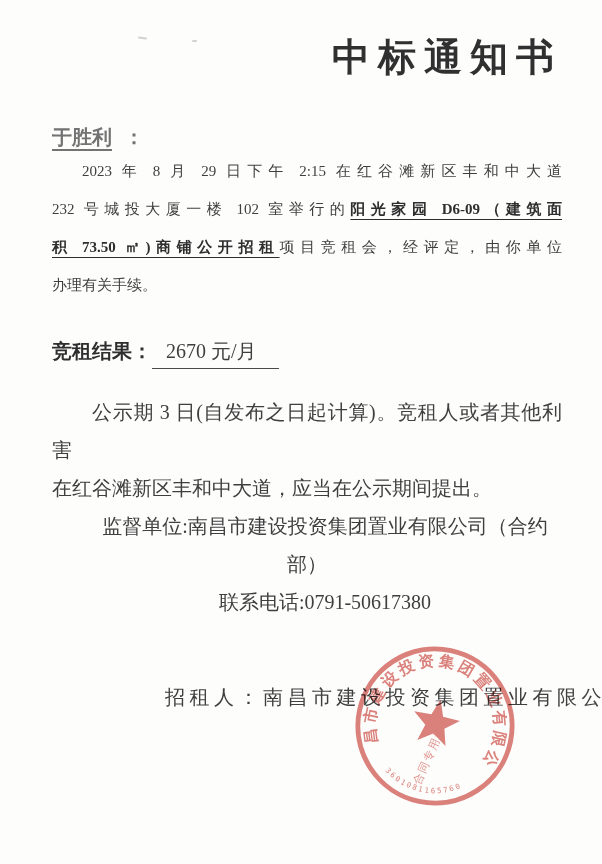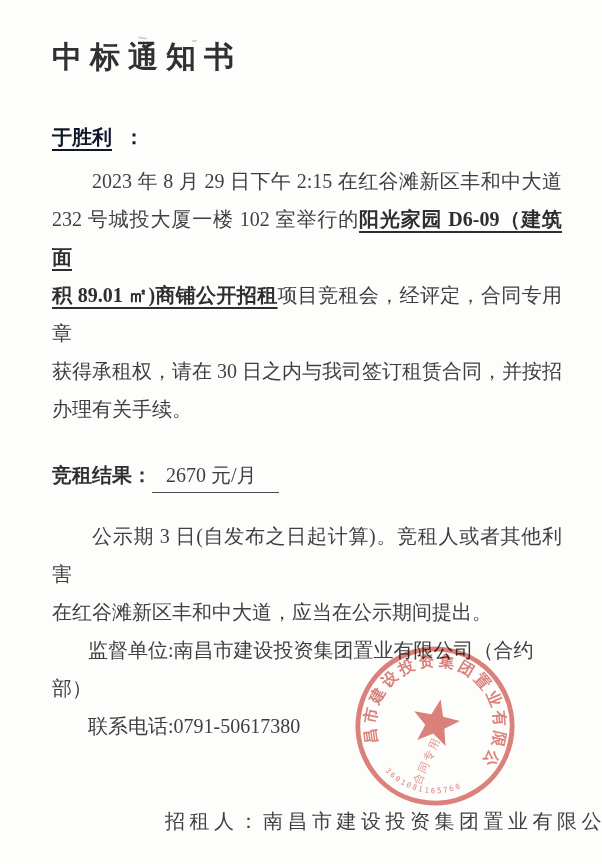--- a/index.html
+++ b/index.html
@@ -8,48 +8,48 @@
     width:602px; height:864px;
     margin:0 auto;
     background:#fdfdfc;
     overflow:hidden;
     font-family:"Liberation Serif","DejaVu Serif",serif;
     color:#3f3f3f;
   }
   .content { position:absolute; inset:0; padding:38px 40px 0 52px; box-sizing:border-box; }
 
   .doc-title {
-    text-align:left;
-    font-size:30px; line-height:38px;
+    text-align:right;
+    font-size:38px; line-height:38px;
     font-weight:700; letter-spacing:8px;
     color:#303030;
   }
 
-  .salutation { margin-top:46px; font-size:20px; line-height:30px; font-weight:700; color:#0f172a; }
+  .salutation { margin-top:46px; font-size:20px; line-height:30px; font-weight:700; color:#737373; }
   .salutation .name { text-decoration:underline; text-underline-offset:5px; padding-right:12px; }
 
-  .para { margin-top:10px; font-size:20px; }
+  .para { font-size:15px; }
   .line { line-height:38px; white-space:nowrap; }
   .line.fill { white-space:normal; text-align:justify; text-align-last:justify; }
   .indent { padding-left:2em; display:block; }
   .hl { font-weight:700; color:#2e2e2e; text-decoration:underline; text-underline-offset:5px; }
 
   .result-line { margin-top:16px; font-size:20px; line-height:30px; }
   .result-label { font-weight:700; color:#2e2e2e; }
   .result-value {
     display:inline-block;
     border-bottom:1.5px solid #4a4a4a;
     padding:0 22px 2px 14px;
     margin-top:16px;
   }
 
   .notice { margin-top:24px; font-size:20px; }
   .notice .line { white-space:normal; }
   .notice .ind2 { text-indent:2em; }
-  .notice .ind18 { text-indent:1.8em; }
+  .notice .ind18 { text-indent:1.8em;text-align:center; }
 
   .signature { margin-top:57px; font-size:20px; }
   .sig-lessor { margin-left:113px; line-height:38px; letter-spacing:4.5px; white-space:nowrap; }
 
   .stamp {
     position:absolute; left:353px; top:644px;
     width:164px; height:164px;
     mix-blend-mode:multiply;
     opacity:0.88;
     pointer-events:none;
@@ -75,24 +75,21 @@
     </div>
 
     <div class="para">
       <div class="line fill">
         <span class="indent">2023 年 8 月 29 日下午 2:15 在红谷滩新区丰和中大道</span>
       </div>
       <div class="line fill">
         <span>232 号城投大厦一楼 102 室举行的</span><span class="hl">阳光家园 D6-09（建筑面</span>
       </div>
       <div class="line fill">
-        <span class="hl">积 89.01 ㎡)商铺公开招租</span><span>项目竞租会，经评定，合同专用章</span>
-      </div>
-      <div class="line fill">
-        <span>获得承租权，请在 30 日之内与我司签订租赁合同，并按招</span>
+        <span class="hl">积 73.50 ㎡)商铺公开招租</span><span>项目竞租会，经评定，由你单位</span>
       </div>
       <div class="line">
         <span>办理有关手续。</span>
       </div>
     </div>
 
     <div class="result-line">
       <span class="result-label">竞租结果：</span><span class="result-value">2670 元/月</span>
     </div>
 

